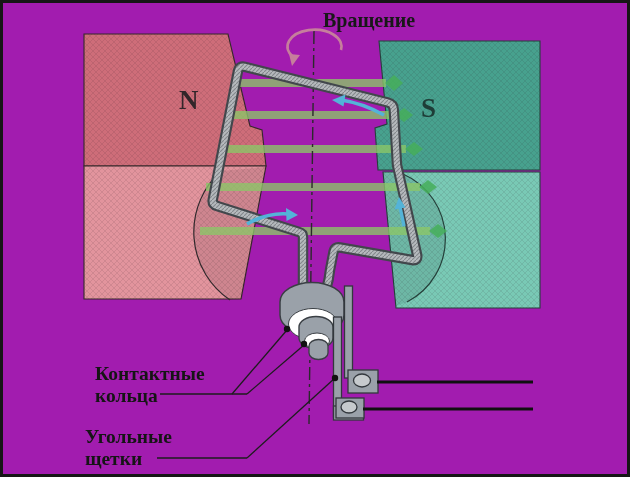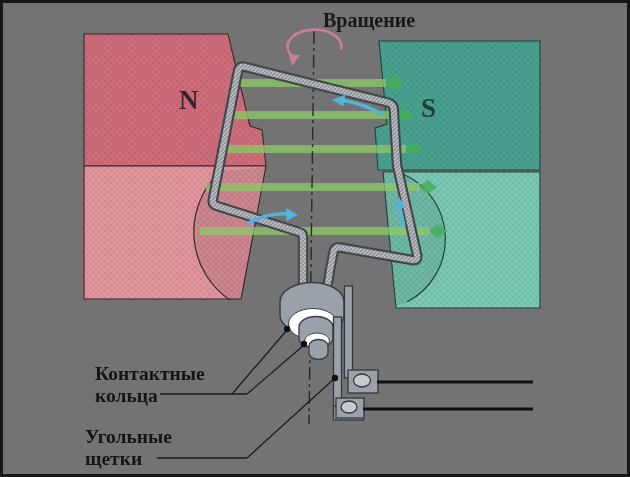--- a/index.html
+++ b/index.html
@@ -1,16 +1,16 @@
 <!DOCTYPE html>
 <html><head>
 <meta charset="utf-8">
 <style>
   html,body{margin:0;padding:0;background:#888;}
-  #stage{position:relative;width:630px;height:477px;background:#737373;overflow:hidden;
+  #stage{position:relative;width:630px;height:477px;background:#a21caf;overflow:hidden;
          font-family:"Liberation Serif", serif;}
   svg{position:absolute;left:0;top:0;}
   text{font-family:"Liberation Serif", serif;}
 </style>
 </head>
 <body>
 
 <div id="stage">
 <svg width="630" height="477" viewBox="0 0 630 477">
   <defs>

